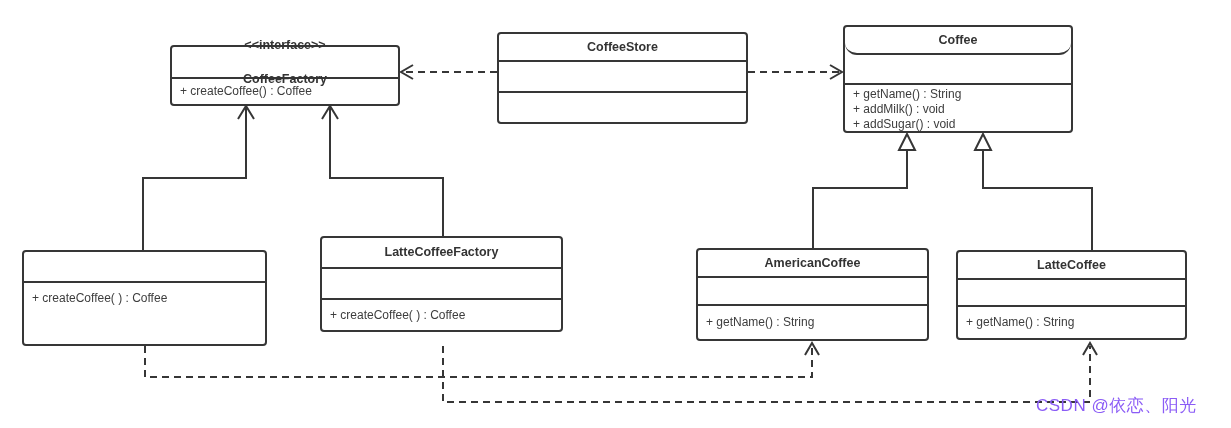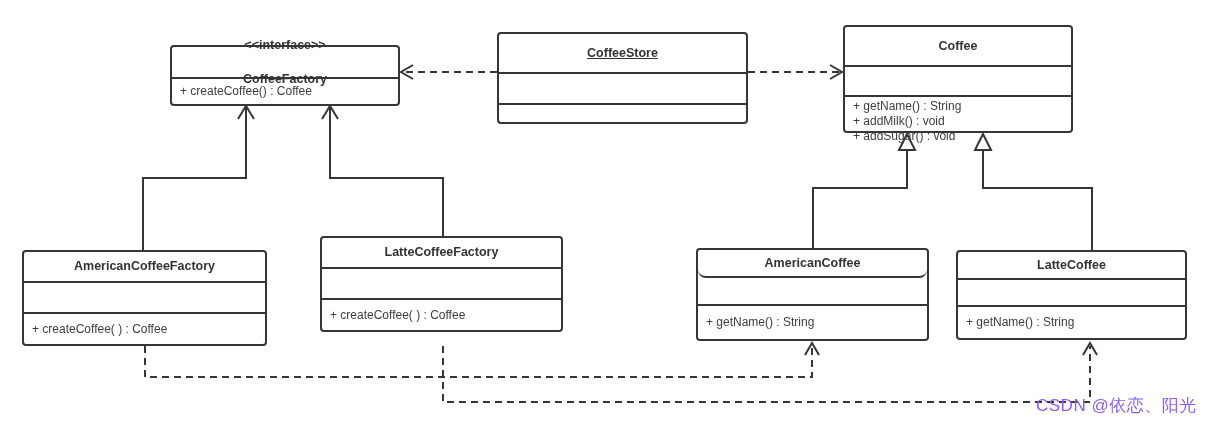--- a/index.html
+++ b/index.html
@@ -81,60 +81,57 @@
     <div class="uml-title" style="height:32px;gap:19px;">
       <span>&lt;&lt;interface&gt;&gt;</span>
       <span>CoffeeFactory</span>
     </div>
     <div class="uml-methods center" style="height:25px;">
       <div class="m">+ createCoffee() : Coffee</div>
     </div>
   </div>
 
   <div class="uml-class" style="left:497px;top:32px;width:251px;height:92px;">
-    <div class="uml-title" style="height:40px;text-decoration:underline;">
+    <div class="uml-title" style="height:28px;">
       <span>CoffeeStore</span>
     </div>
     <div class="uml-attrs" style="height:31px;"></div>
   </div>
 
   <div class="uml-class" style="left:843px;top:25px;width:230px;height:108px;">
-    <div class="uml-title" style="height:40px;">
+    <div class="uml-title" style="height:28px;border-radius:12px;">
       <span>Coffee</span>
     </div>
     <div class="uml-attrs" style="height:30px;"></div>
     <div class="uml-methods stack" style="height:46px;">
       <div class="m">+ getName() : String</div>
       <div class="m">+ addMilk() : void</div>
       <div class="m">+ addSugar() : void</div>
     </div>
   </div>
 
   <div class="uml-class" style="left:22px;top:250px;width:245px;height:96px;">
-    <div class="uml-title" style="height:31px;">
-      <span>AmericanCoffeeFactory</span>
-    </div>
     <div class="uml-attrs" style="height:31px;"></div>
     <div class="uml-methods center" style="height:30px;">
       <div class="m">+ createCoffee( ) : Coffee</div>
     </div>
   </div>
 
   <div class="uml-class" style="left:320px;top:236px;width:243px;height:96px;">
     <div class="uml-title" style="height:31px;">
       <span>LatteCoffeeFactory</span>
     </div>
     <div class="uml-attrs" style="height:31px;"></div>
     <div class="uml-methods center" style="height:30px;">
       <div class="m">+ createCoffee( ) : Coffee</div>
     </div>
   </div>
 
   <div class="uml-class" style="left:696px;top:248px;width:233px;height:93px;">
-    <div class="uml-title" style="height:28px;border-radius:8px;">
+    <div class="uml-title" style="height:28px;">
       <span>AmericanCoffee</span>
     </div>
     <div class="uml-attrs" style="height:28px;"></div>
     <div class="uml-methods center" style="height:33px;">
       <div class="m">+ getName() : String</div>
     </div>
   </div>
 
   <div class="uml-class" style="left:956px;top:250px;width:231px;height:90px;">
     <div class="uml-title" style="height:28px;">

